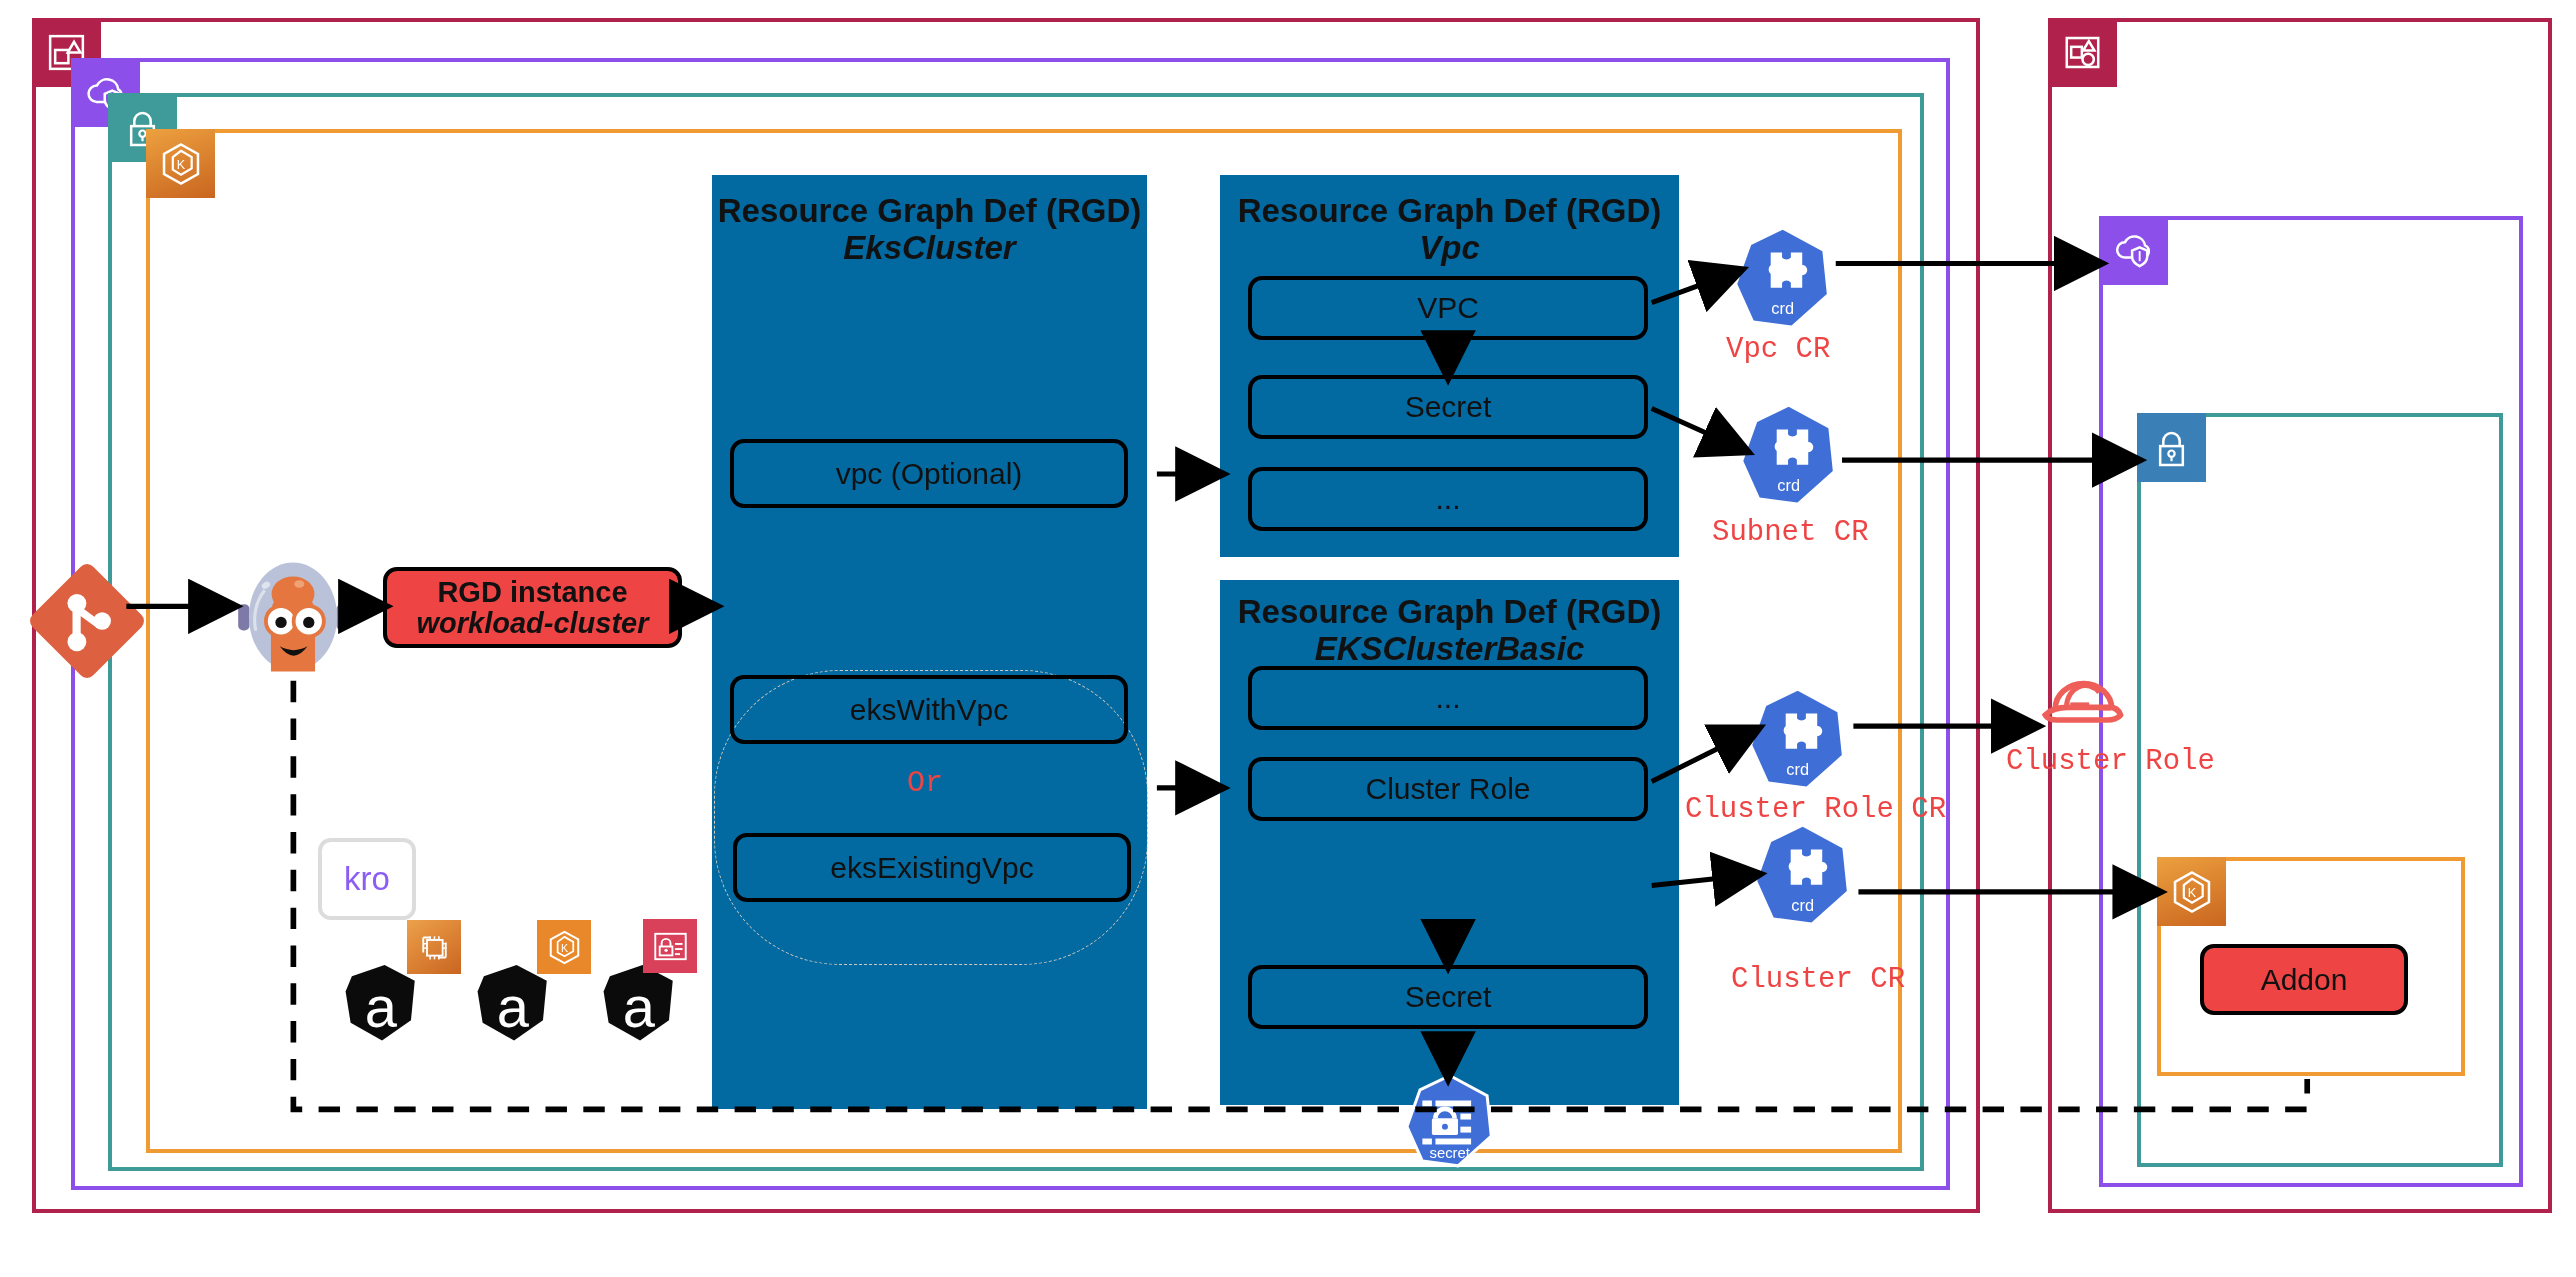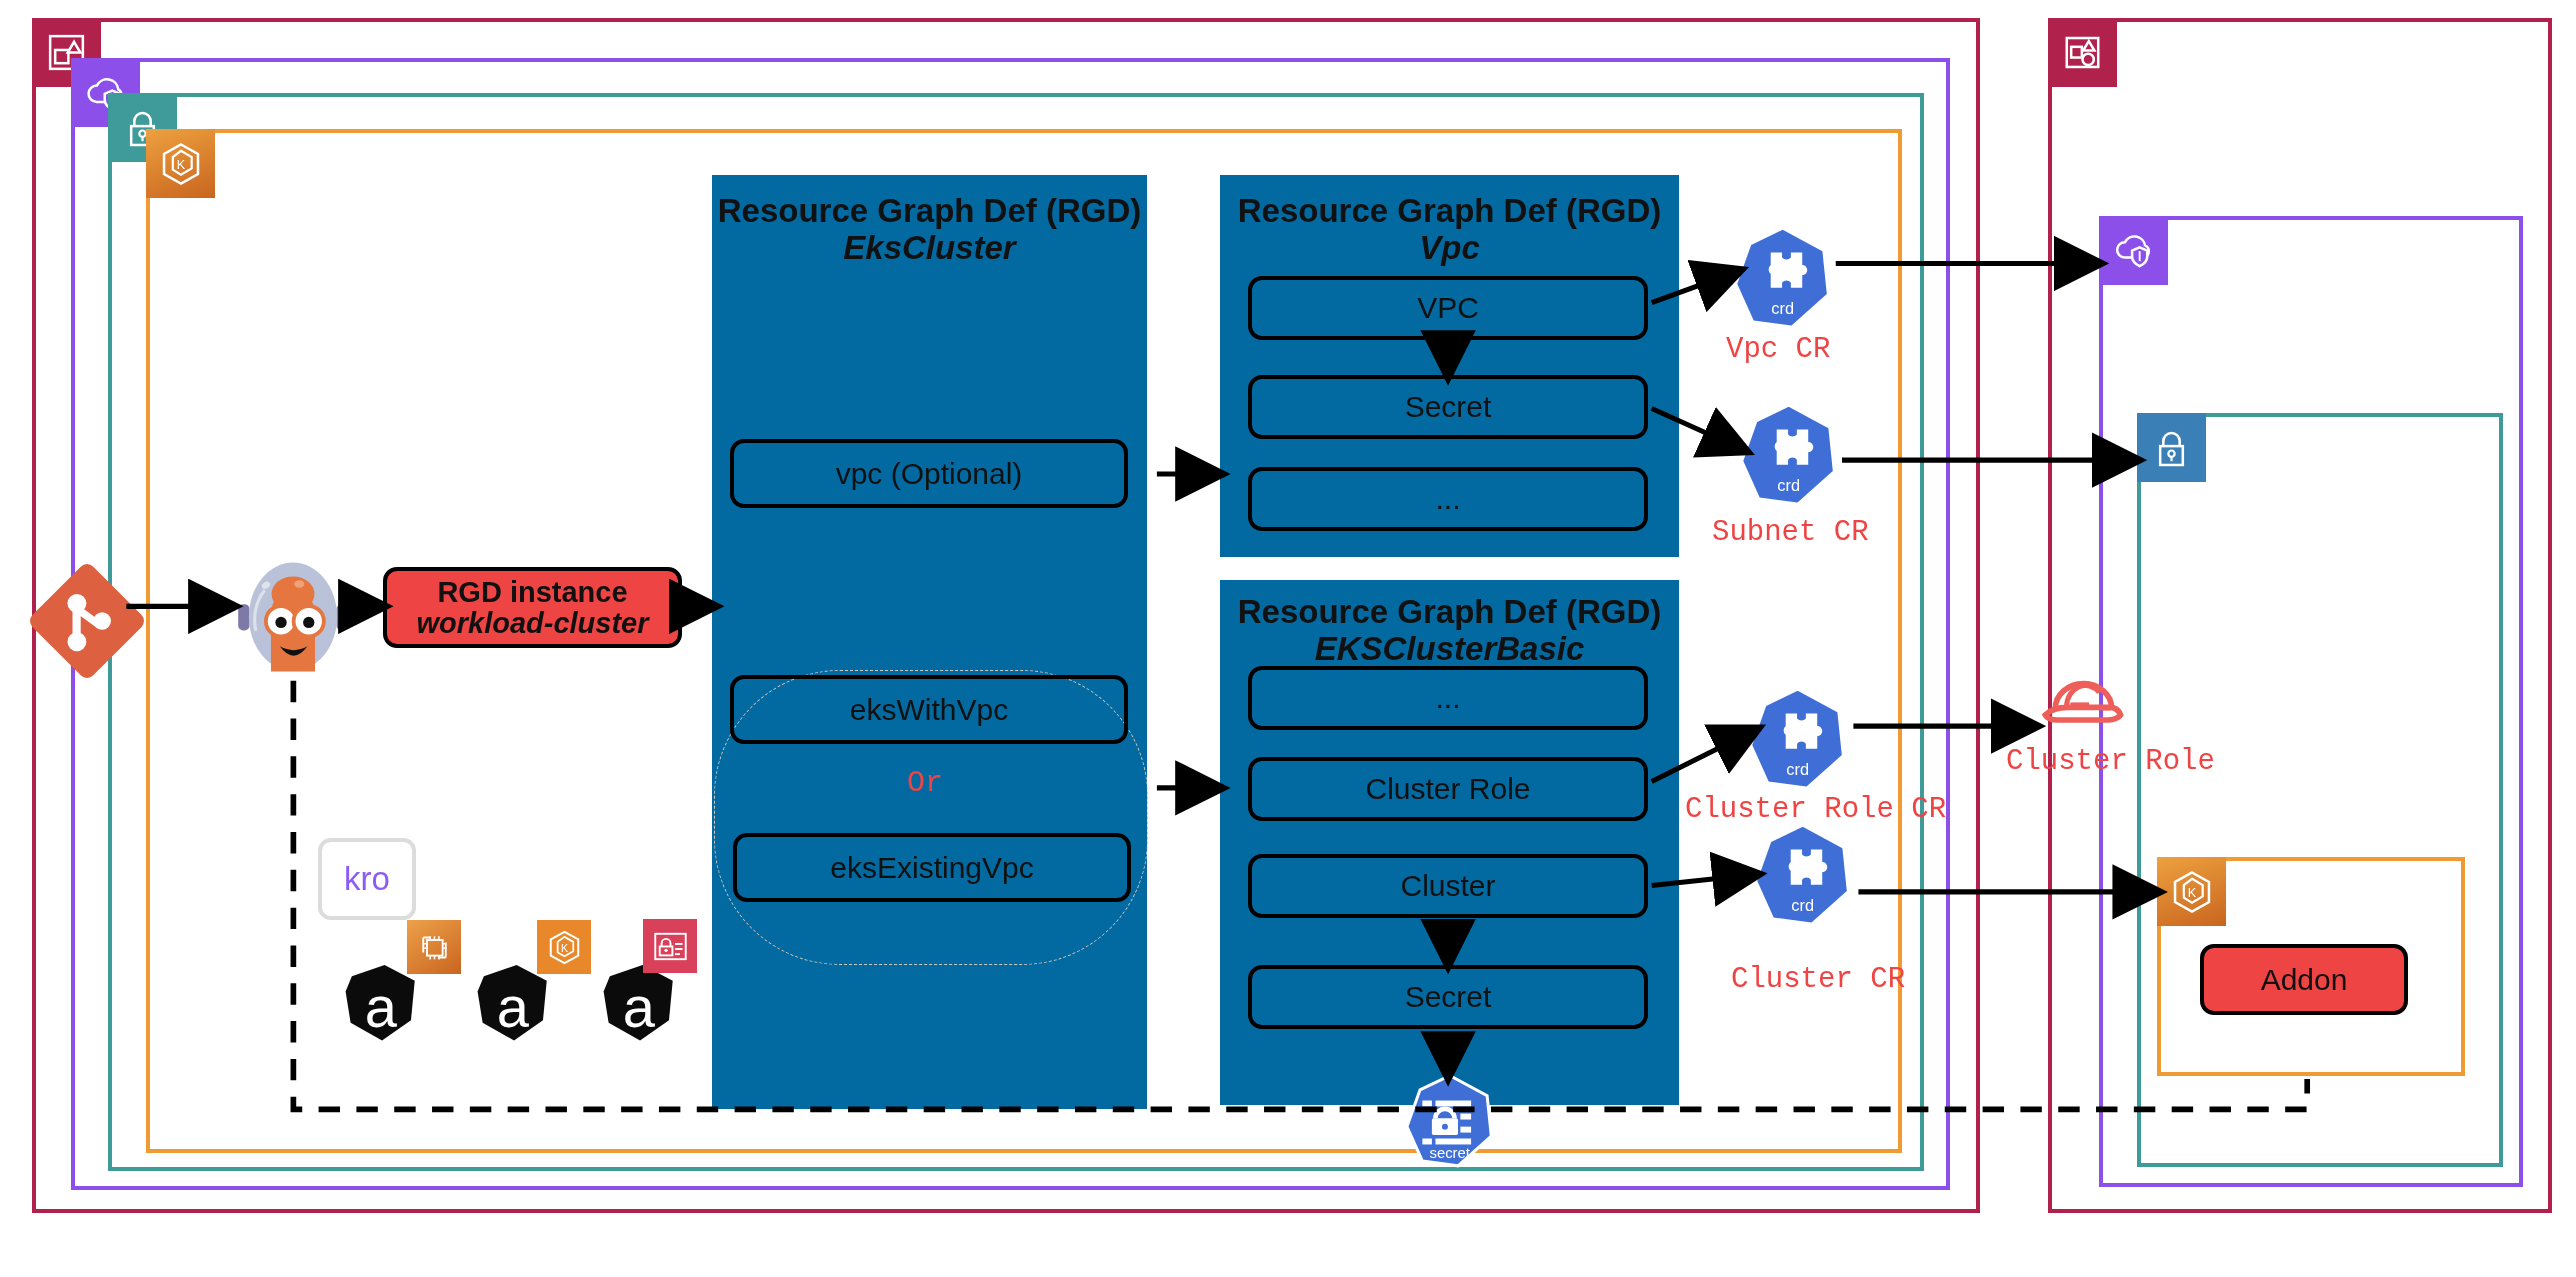--- a/index.html
+++ b/index.html
@@ -245,23 +245,20 @@
       <div>Resource Graph Def (RGD)</div>
       <div class="sub ital">EKSClusterBasic</div>
     </div>
   </div>
   <div class="rbox" style="left:1248px;top:666px;width:400px;height:64px;font-size:30px;">
     <span>...</span>
   </div>
   <div class="rbox" style="left:1248px;top:757px;width:400px;height:64px;font-size:30px;">
     <span>Cluster Role</span>
   </div>
-  <div class="rbox" style="left:1248px;top:854px;width:400px;height:64px;font-size:30px;">
-    <span>Cluster</span>
-  </div>
   <div class="rbox" style="left:1248px;top:965px;width:400px;height:64px;font-size:30px;">
     <span>Secret</span>
   </div>
 
   <div class="abs" style="left:1731px;top:226px;width:104px;height:104px;">
     <svg width="104" height="104" viewBox="0 0 165 165">
       <path d="M82 6 L145 40 L152 108 L96 158 L36 150 L10 92 L32 30 Z" fill="#3f6fd6"></path>
       <path d="M63 42 h18 v8 a9 9 0 0 0 14 0 v-8 h18 v20 a8 8 0 0 1 0 16 v20 h-18 v-8 a9 9 0 0 0 -14 0 v8 h-18 v-22 a9 9 0 0 1 0 -14 Z" fill="#fff"></path>
       <text x="82" y="140" font-family="'Liberation Sans',sans-serif" font-size="26" fill="#fff" text-anchor="middle">crd</text>
     </svg>

